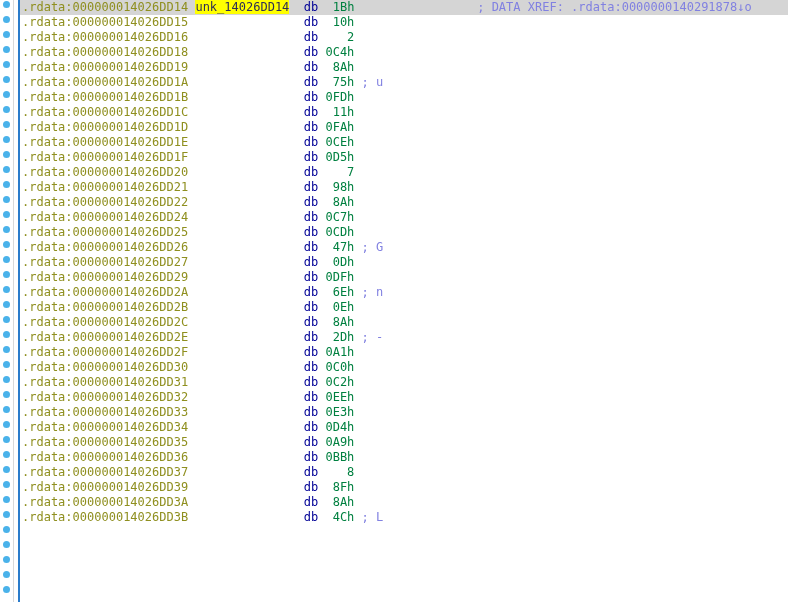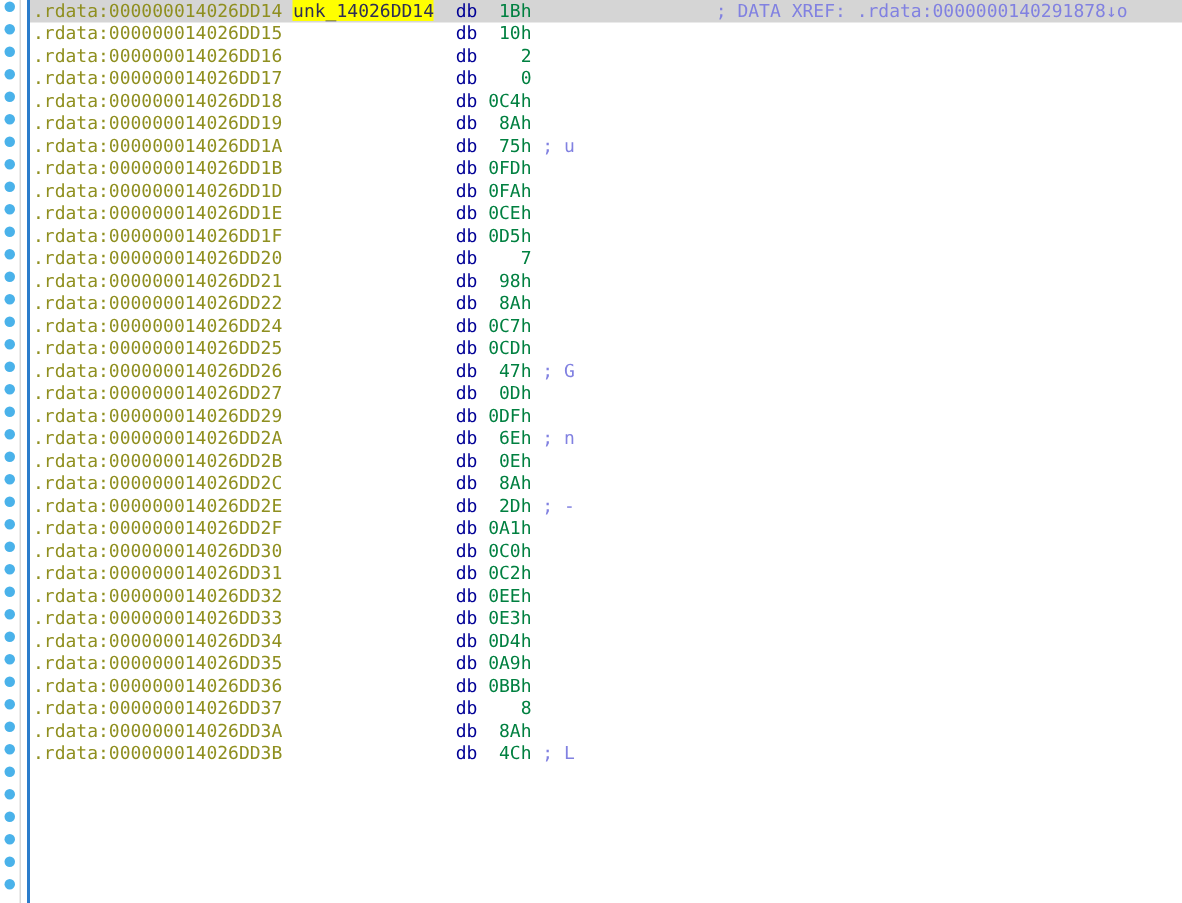--- a/index.html
+++ b/index.html
@@ -67,25 +67,25 @@
     <div class="dot" style="top: 556px;"></div>
     <div class="dot" style="top: 571px;"></div>
     <div class="dot" style="top: 586px;"></div>
   </div>
 <div class="gutter-sep"></div>
 <div class="vline"></div>
 <div class="listing">
     <div class="row sel"><span class="addr">.rdata:000000014026DD14</span><span class="pad"> </span><span class="name">unk_14026DD14</span><span class="pad">  </span><span class="mnem">db</span><span class="val">  1Bh</span><span class="cmt">                 ; DATA XREF: .rdata:0000000140291878↓o</span></div>
     <div class="row"><span class="addr">.rdata:000000014026DD15</span><span class="pad">                </span><span class="mnem">db</span><span class="val">  10h</span></div>
     <div class="row"><span class="addr">.rdata:000000014026DD16</span><span class="pad">                </span><span class="mnem">db</span><span class="val">    2</span></div>
-    <div class="row"><span class="addr">.rdata:000000014026DD17</span><span class="pad">                </span><span class="mnem">db</span><span class="val">    0</span></div>
     <div class="row"><span class="addr">.rdata:000000014026DD18</span><span class="pad">                </span><span class="mnem">db</span><span class="val"> 0C4h</span></div>
     <div class="row"><span class="addr">.rdata:000000014026DD19</span><span class="pad">                </span><span class="mnem">db</span><span class="val">  8Ah</span></div>
     <div class="row"><span class="addr">.rdata:000000014026DD1A</span><span class="pad">                </span><span class="mnem">db</span><span class="val">  75h</span><span class="cmt"> ; u</span></div>
     <div class="row"><span class="addr">.rdata:000000014026DD1B</span><span class="pad">                </span><span class="mnem">db</span><span class="val"> 0FDh</span></div>
+    <div class="row"><span class="addr">.rdata:000000014026DD1C</span><span class="pad">                </span><span class="mnem">db</span><span class="val">  11h</span></div>
     <div class="row"><span class="addr">.rdata:000000014026DD1D</span><span class="pad">                </span><span class="mnem">db</span><span class="val"> 0FAh</span></div>
     <div class="row"><span class="addr">.rdata:000000014026DD1E</span><span class="pad">                </span><span class="mnem">db</span><span class="val"> 0CEh</span></div>
     <div class="row"><span class="addr">.rdata:000000014026DD1F</span><span class="pad">                </span><span class="mnem">db</span><span class="val"> 0D5h</span></div>
     <div class="row"><span class="addr">.rdata:000000014026DD20</span><span class="pad">                </span><span class="mnem">db</span><span class="val">    7</span></div>
     <div class="row"><span class="addr">.rdata:000000014026DD21</span><span class="pad">                </span><span class="mnem">db</span><span class="val">  98h</span></div>
     <div class="row"><span class="addr">.rdata:000000014026DD22</span><span class="pad">                </span><span class="mnem">db</span><span class="val">  8Ah</span></div>
     <div class="row"><span class="addr">.rdata:000000014026DD24</span><span class="pad">                </span><span class="mnem">db</span><span class="val"> 0C7h</span></div>
     <div class="row"><span class="addr">.rdata:000000014026DD25</span><span class="pad">                </span><span class="mnem">db</span><span class="val"> 0CDh</span></div>
     <div class="row"><span class="addr">.rdata:000000014026DD26</span><span class="pad">                </span><span class="mnem">db</span><span class="val">  47h</span><span class="cmt"> ; G</span></div>
     <div class="row"><span class="addr">.rdata:000000014026DD27</span><span class="pad">                </span><span class="mnem">db</span><span class="val">  0Dh</span></div>
@@ -96,15 +96,16 @@
     <div class="row"><span class="addr">.rdata:000000014026DD2E</span><span class="pad">                </span><span class="mnem">db</span><span class="val">  2Dh</span><span class="cmt"> ; -</span></div>
     <div class="row"><span class="addr">.rdata:000000014026DD2F</span><span class="pad">                </span><span class="mnem">db</span><span class="val"> 0A1h</span></div>
     <div class="row"><span class="addr">.rdata:000000014026DD30</span><span class="pad">                </span><span class="mnem">db</span><span class="val"> 0C0h</span></div>
     <div class="row"><span class="addr">.rdata:000000014026DD31</span><span class="pad">                </span><span class="mnem">db</span><span class="val"> 0C2h</span></div>
     <div class="row"><span class="addr">.rdata:000000014026DD32</span><span class="pad">                </span><span class="mnem">db</span><span class="val"> 0EEh</span></div>
     <div class="row"><span class="addr">.rdata:000000014026DD33</span><span class="pad">                </span><span class="mnem">db</span><span class="val"> 0E3h</span></div>
     <div class="row"><span class="addr">.rdata:000000014026DD34</span><span class="pad">                </span><span class="mnem">db</span><span class="val"> 0D4h</span></div>
     <div class="row"><span class="addr">.rdata:000000014026DD35</span><span class="pad">                </span><span class="mnem">db</span><span class="val"> 0A9h</span></div>
     <div class="row"><span class="addr">.rdata:000000014026DD36</span><span class="pad">                </span><span class="mnem">db</span><span class="val"> 0BBh</span></div>
     <div class="row"><span class="addr">.rdata:000000014026DD37</span><span class="pad">                </span><span class="mnem">db</span><span class="val">    8</span></div>
+    <div class="row"><span class="addr">.rdata:000000014026DD39</span><span class="pad">                </span><span class="mnem">db</span><span class="val">  8Fh</span></div>
     <div class="row"><span class="addr">.rdata:000000014026DD3A</span><span class="pad">                </span><span class="mnem">db</span><span class="val">  8Ah</span></div>
     <div class="row"><span class="addr">.rdata:000000014026DD3B</span><span class="pad">                </span><span class="mnem">db</span><span class="val">  4Ch</span><span class="cmt"> ; L</span></div>
   </div>
 
 </body></html>

